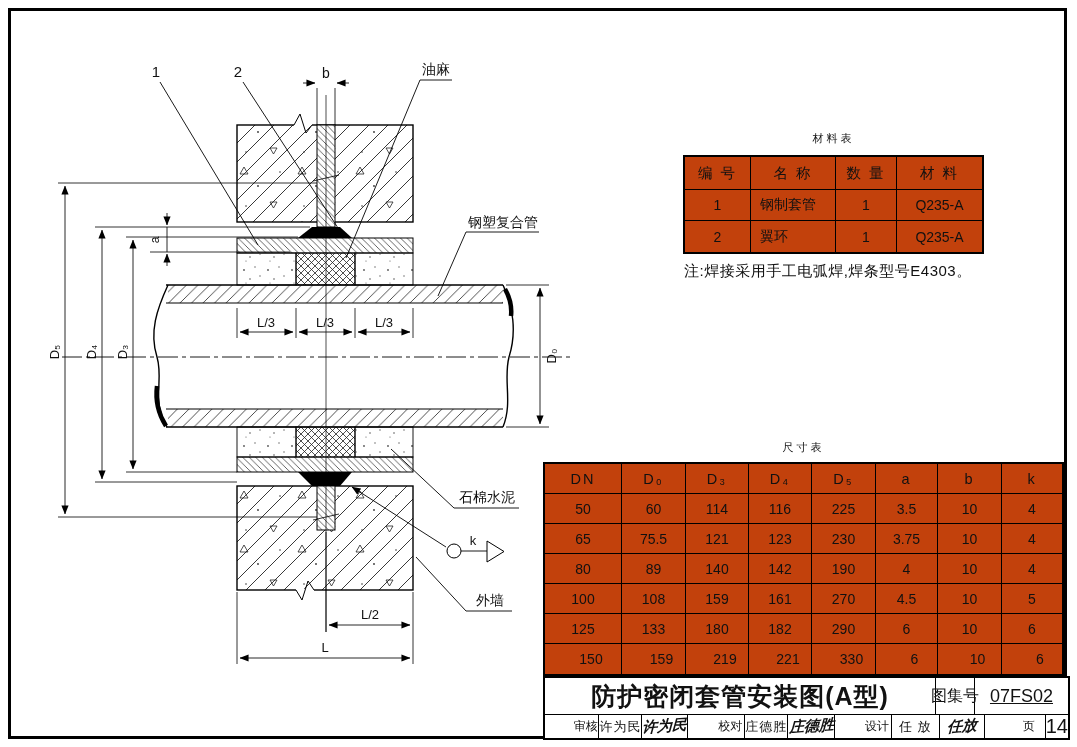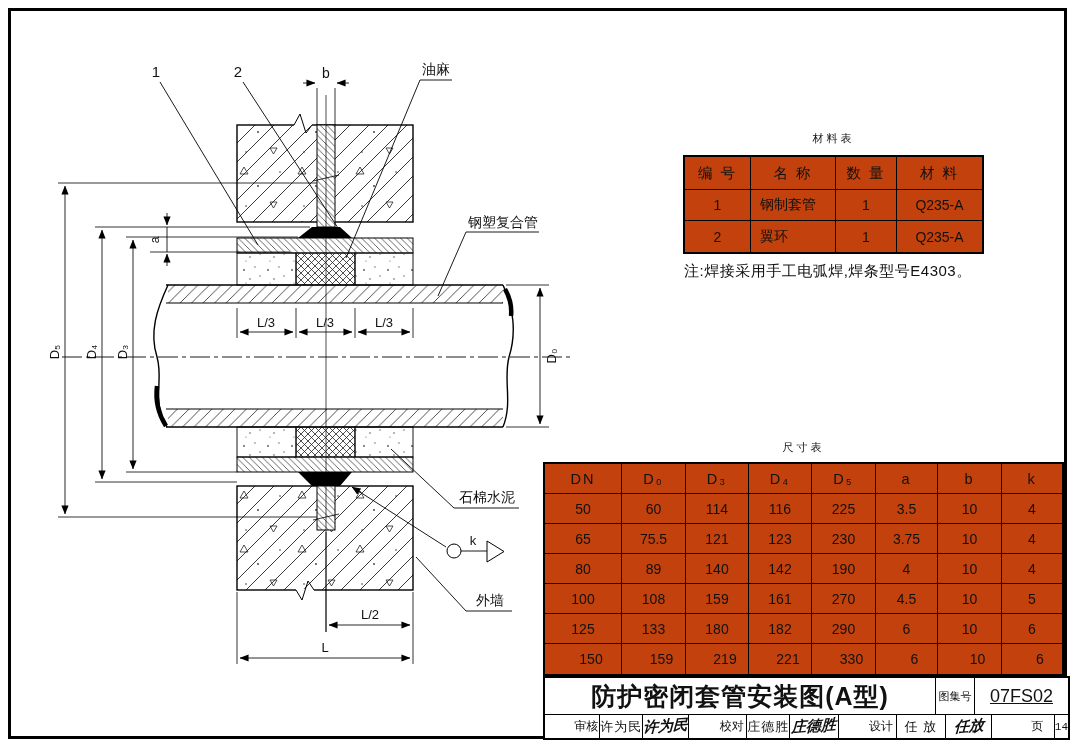--- a/index.html
+++ b/index.html
@@ -27,27 +27,27 @@
   #dt-title{left:543px;top:440px;width:521px;text-align:center;}
   #mt-note{position:absolute;left:684px;top:262px;font-size:15px;letter-spacing:0.5px;}
 
   #tb{position:absolute;left:543px;top:676px;width:523px;height:60px;border:2px solid #000;
       display:flex;flex-direction:column;background:#fff;}
   .tb-r1{display:flex;height:36px;border-bottom:1px solid #000;}
   .tb-r2{display:flex;flex:1;}
   .cell{display:flex;align-items:center;justify-content:center;border-right:1px solid #000;
         white-space:nowrap;overflow:visible;}
   .tb-title{width:390px;font-size:25px;font-weight:bold;letter-spacing:1px;}
-  .tb-lab{width:38px;font-size:11px;}
+  .tb-lab{width:38px;font-size:16px;}
   .tb-val{flex:1;font-size:18px;border-right:none;text-decoration:underline;}
   .r2-lab{font-size:12px;margin-left:28px;}
   .r2-name{font-size:13px;letter-spacing:1px;}
   .w30{width:30px}.w44{width:44px}.w45{width:45px}.w33{width:33px}
   .w46{width:46px}.w54{width:54px}.w55{width:55px}.w52{width:52px}.w38{width:38px}
-  .grow{flex:1;border-right:none;font-size:11px;font-family:Liberation Mono, monospace;}
+  .grow{flex:1;border-right:none;font-size:20px;}
   .sig{font-family:"DejaVu Serif",serif;font-style:italic;font-weight:700;font-size:15px;
        display:inline-block;transform:rotate(-4deg) skewX(-6deg);}
 </style>
 </head>
 <body>
 
 <div class="page">
   <div class="frame"></div>
 
   <svg width="1077" height="747" viewBox="0 0 1077 747">

